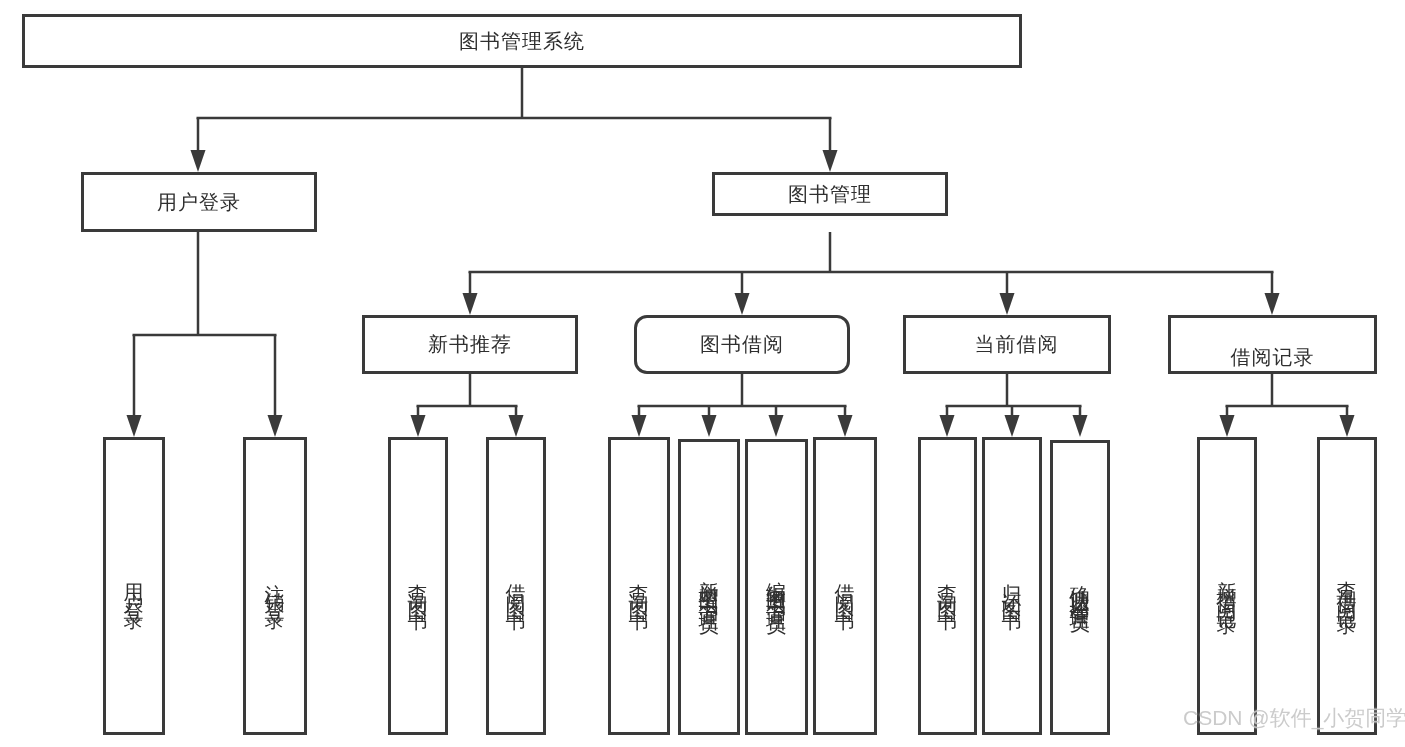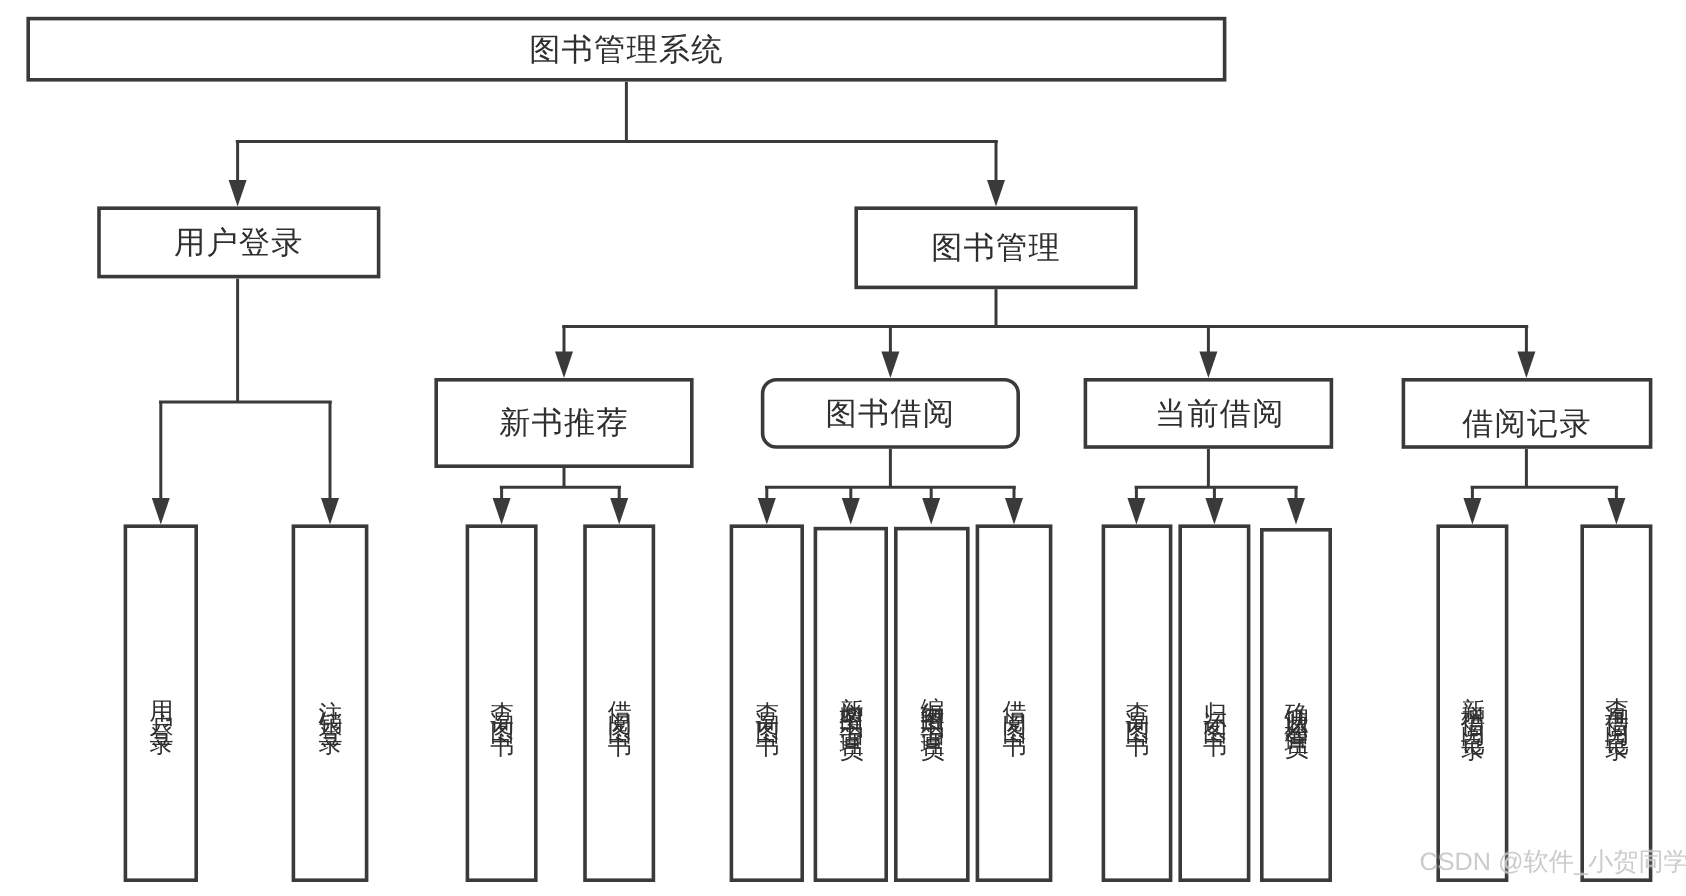--- a/index.html
+++ b/index.html
@@ -26,21 +26,21 @@
     box-sizing: border-box;
     border: 3px solid #3a3a3a;
     background: #ffffff;
     display: flex;
     align-items: center;
     justify-content: center;
     color: #2f2f2f;
     z-index: 2;
   }
   .h-label {
-    font-size: 26px;
+    font-size: 20px;
     letter-spacing: 1px;
     white-space: nowrap;
   }
   .v-label {
     writing-mode: vertical-rl;
     font-size: 20px;
     letter-spacing: 9px;
     line-height: 1;
     white-space: nowrap;
   }
@@ -137,25 +137,25 @@
     </g>
   </svg>
 
   <div class="node" style="left:22px; top:14px; width:1000px; height:54px;">
     <span class="h-label">图书管理系统</span>
   </div>
 
   <div class="node" style="left:81px; top:172px; width:236px; height:60px;">
     <span class="h-label">用户登录</span>
   </div>
-  <div class="node" style="left:712px; top:172px; width:236px; height:69px;">
+  <div class="node" style="left:712px; top:172px; width:236px; height:44px;">
     <span class="h-label">图书管理</span>
   </div>
 
-  <div class="node" style="left:362px; top:315px; width:216px; height:75px;">
+  <div class="node" style="left:362px; top:315px; width:216px; height:59px;">
     <span class="h-label">新书推荐</span>
   </div>
   <div class="node" style="left:634px; top:315px; width:216px; height:59px;border-radius:13px;">
     <span class="h-label">图书借阅</span>
   </div>
   <div class="node" style="left:903px; top:315px; width:208px; height:59px;padding-left:19px;">
     <span class="h-label">当前借阅</span>
   </div>
   <div class="node" style="left:1168px; top:315px; width:209px; height:59px;align-items:flex-end;">
     <span class="h-label">借阅记录</span>

